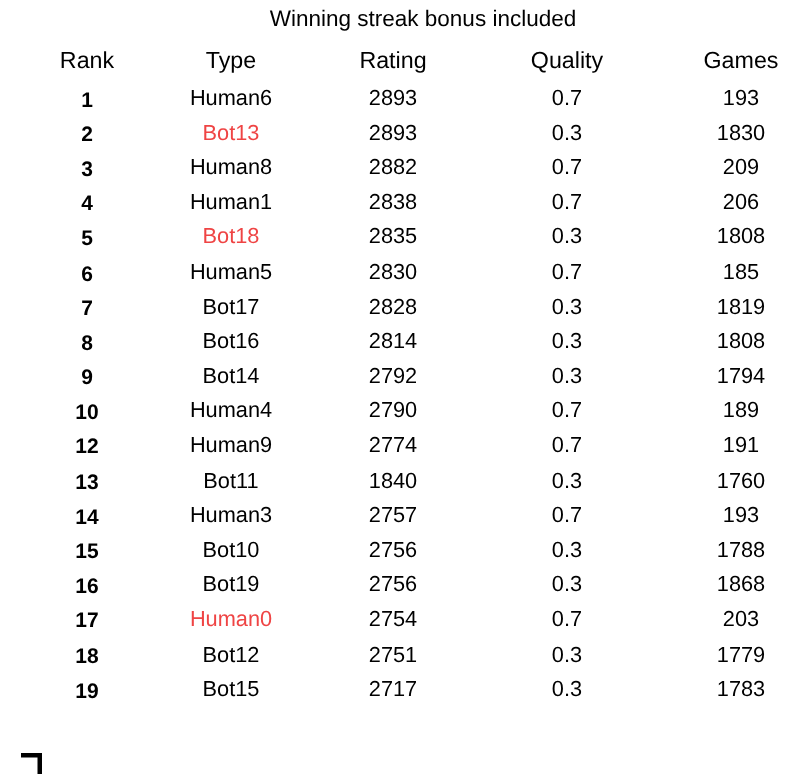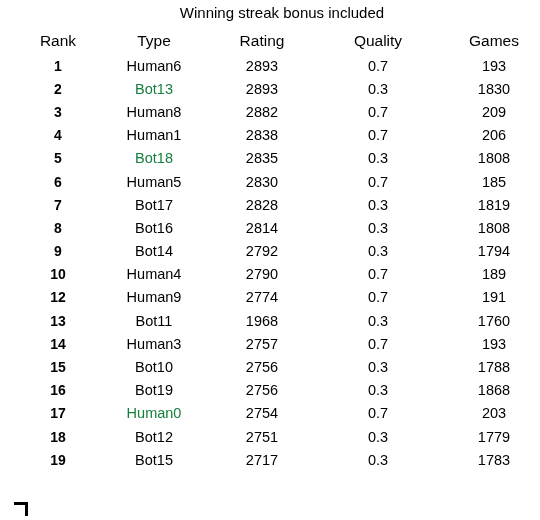--- a/index.html
+++ b/index.html
@@ -62,21 +62,21 @@
     height: 23.2px;
     text-align: center;
     vertical-align: middle;
     white-space: nowrap;
   }
   #ranking-table td.cell-rank {
     font-weight: bold;
     font-size: 14px;
   }
   #ranking-table tr.row-highlight td.cell-type {
-    color: #15803d;
+    color: #ef4444;
   }
   #corner-bracket {
     position: absolute;
     left: 2px;
     bottom: 4px;
     width: 11px;
     height: 11px;
     border-top: 3px solid #000000;
     border-right: 3px solid #000000;
   }
@@ -179,21 +179,21 @@
         <tr>
           <td class="cell-rank">12</td>
           <td class="cell-type">Human9</td>
           <td class="cell-rating">2774</td>
           <td class="cell-quality">0.7</td>
           <td class="cell-games">191</td>
         </tr>
         <tr>
           <td class="cell-rank">13</td>
           <td class="cell-type">Bot11</td>
-          <td class="cell-rating">1968</td>
+          <td class="cell-rating">1840</td>
           <td class="cell-quality">0.3</td>
           <td class="cell-games">1760</td>
         </tr>
         <tr>
           <td class="cell-rank">14</td>
           <td class="cell-type">Human3</td>
           <td class="cell-rating">2757</td>
           <td class="cell-quality">0.7</td>
           <td class="cell-games">193</td>
         </tr>

